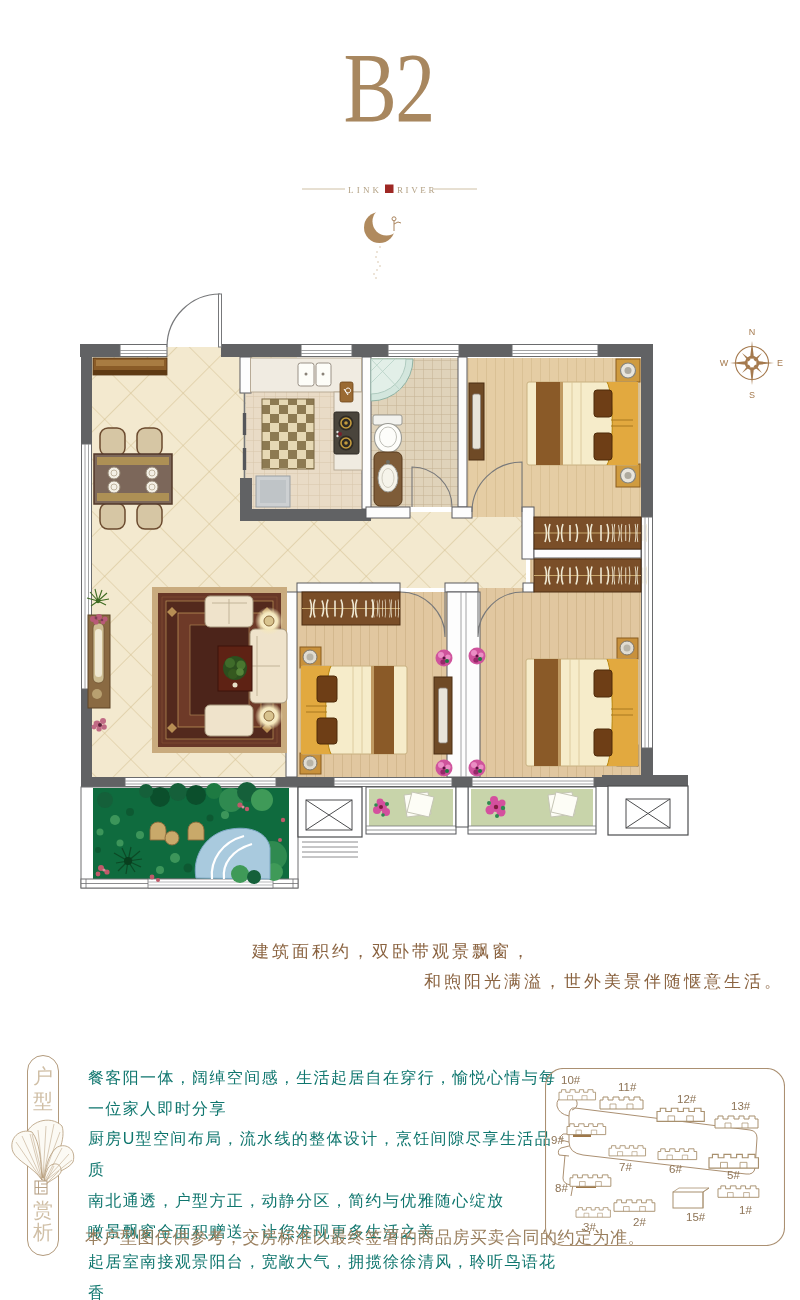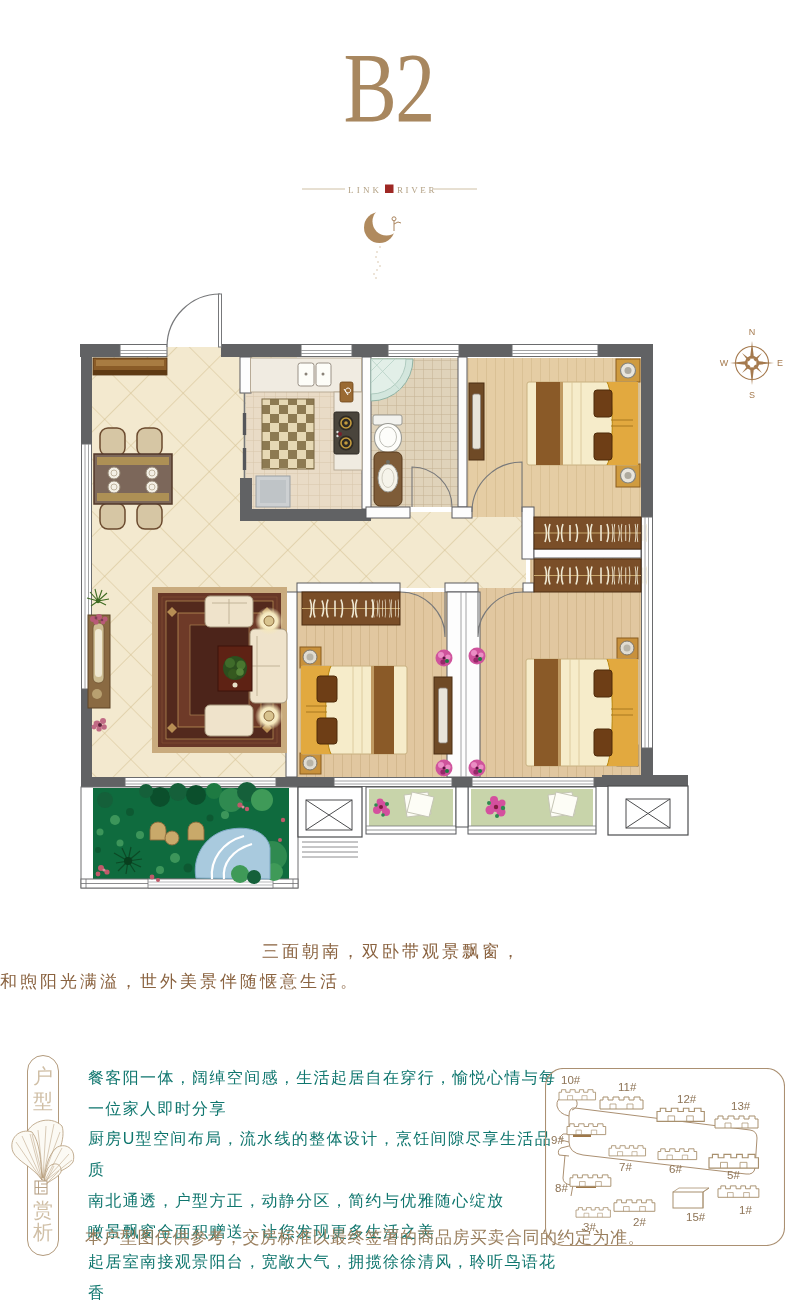--- a/index.html
+++ b/index.html
@@ -549,22 +549,22 @@
 </g>
 <g font-size="9" fill="#a57a4e" stroke="none" text-anchor="middle" font-family="Liberation Sans">
 <text x="752" y="335">N</text>
             <text x="752" y="398">S</text>
 <text x="724" y="366">W</text>
             <text x="780" y="366">E</text>
 </g>
 </g>
 </svg></div>
 
-<div class="abs" style="left:0;top:940px;width:784px;text-align:center;font-size:17px;color:#8a6340;letter-spacing:3px">三面朝南，双卧带观景飘窗，</div>
-<div class="abs" style="left:0;top:970px;width:784px;text-align:left;font-size:17px;color:#8a6340;letter-spacing:3px">和煦阳光满溢，世外美景伴随惬意生活。</div>
+<div class="abs" style="left:0;top:940px;width:784px;text-align:center;font-size:17px;color:#8a6340;letter-spacing:3px">建筑面积约，双卧带观景飘窗，</div>
+<div class="abs" style="left:0;top:970px;width:784px;text-align:right;font-size:17px;color:#8a6340;letter-spacing:3px">和煦阳光满溢，世外美景伴随惬意生活。</div>
 
 <div class="abs" style="left:10px;top:1050px;width:80px;height:215px">
 <svg width="80" height="215" viewBox="0 0 80 215">
 <rect x="17.5" y="5.5" width="31" height="200" rx="15.5" fill="none" stroke="#b29a7c" stroke-width="1"></rect>
 <g font-size="20" fill="#d0bfa6" text-anchor="middle">
 <text x="33" y="33">户</text>
           <text x="33" y="58">型</text>
 <text x="33" y="167">赏</text>
           <text x="33" y="189">析</text>
 </g>

